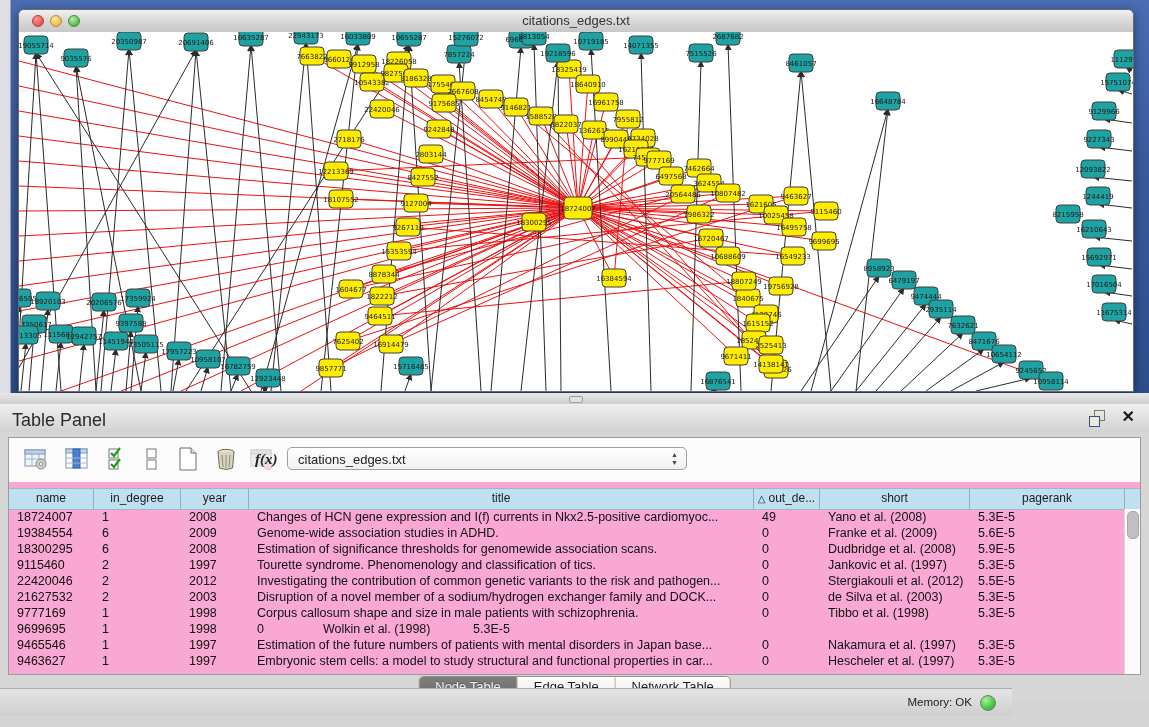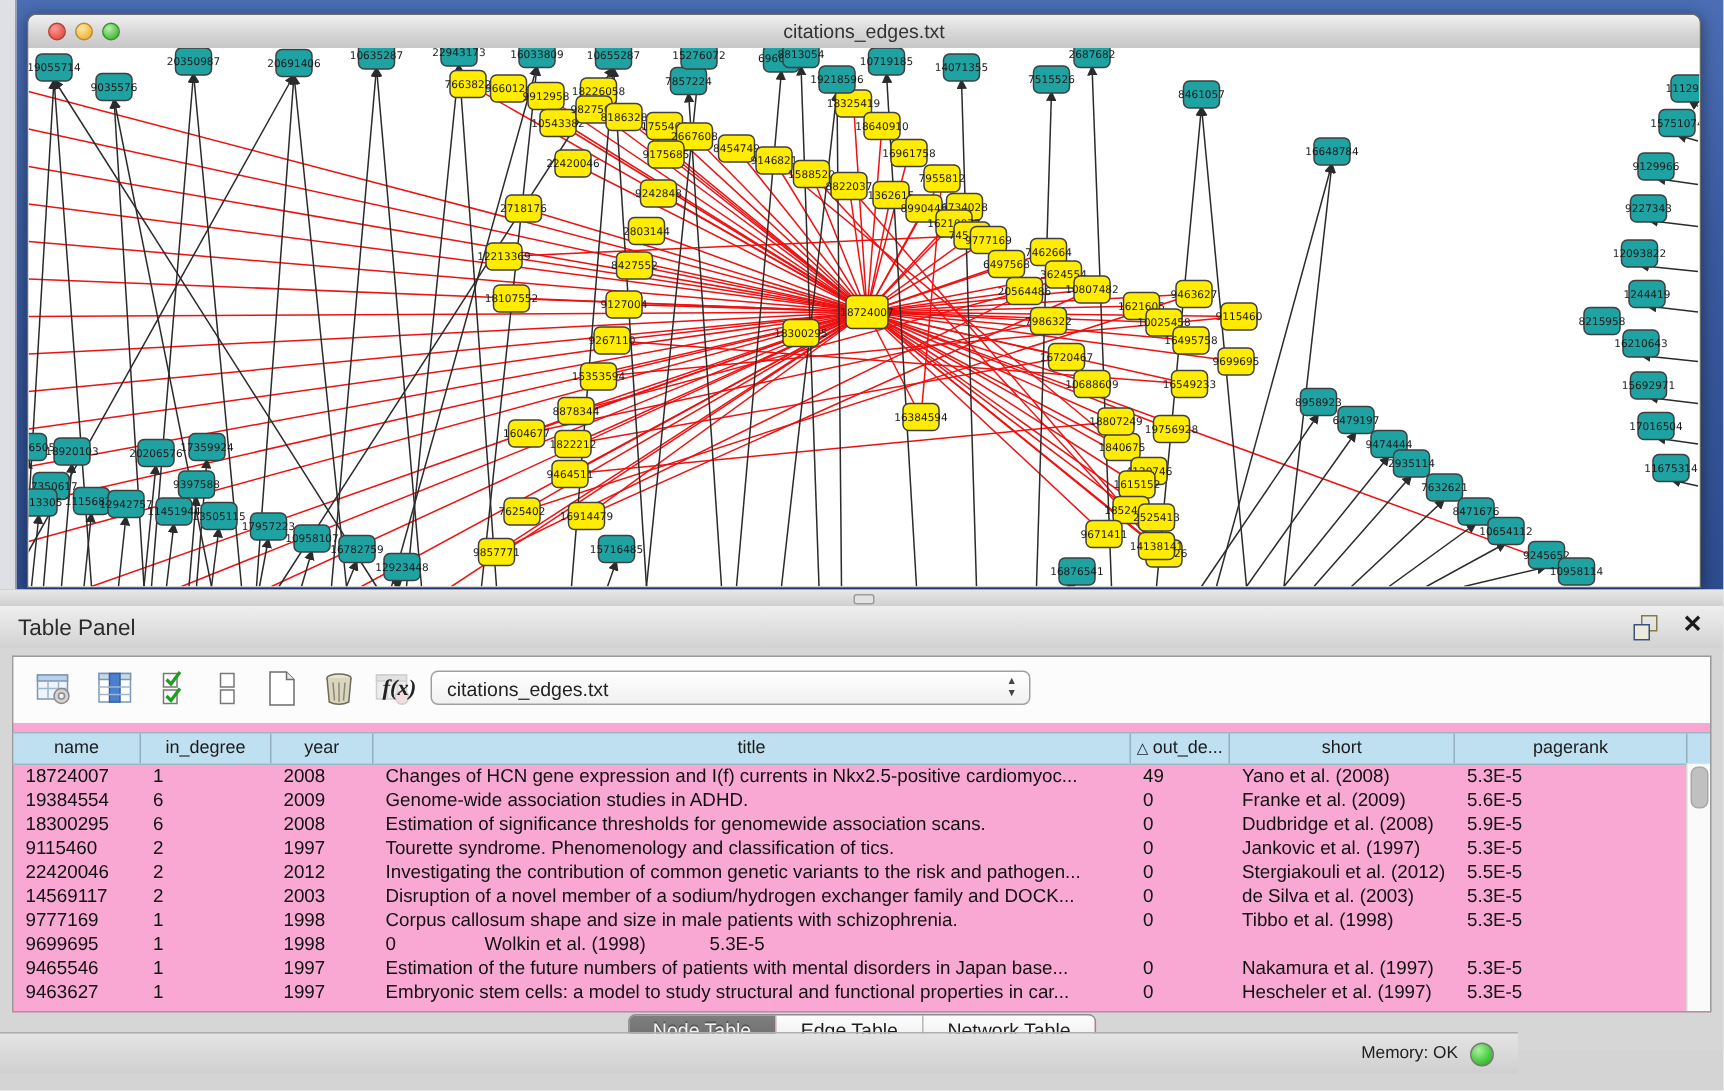--- a/index.html
+++ b/index.html
@@ -25,21 +25,21 @@
   .canvas svg{display:block;}
 
   
   .divider{position:absolute;left:0;top:393px;width:1149px;height:11px;
     background:linear-gradient(180deg,#e8e8e8,#cfcfcf);border-bottom:1px solid #b5b5b5;}
   .divider .handle{position:absolute;left:569px;top:3px;width:12px;height:5px;border:1px solid #9d9d9d;border-radius:2px;background:#e2e2e2;}
 
   
   .tp-header{position:absolute;left:0;top:404px;width:1149px;height:28px;
     background:linear-gradient(180deg,#efefef,#d2d2d2);border-bottom:1px solid #adadad;}
-  .tp-title{position:absolute;left:12px;top:6px;font-size:15px;color:#2b2b2b;}
+  .tp-title{position:absolute;left:12px;top:6px;font-size:18px;color:#2b2b2b;}
   .tp-float{position:absolute;right:44px;top:6px;width:16px;height:16px;cursor:pointer;}
   .tp-float .sq1{position:absolute;left:5px;top:0;width:9px;height:9px;border:1.5px solid #857b45;background:transparent;}
   .tp-float .sq2{position:absolute;left:0;top:6px;width:9px;height:9px;border:1.5px solid #3c507a;background:#ece9dd;}
   .tp-close{position:absolute;right:14px;top:4px;font-size:16px;font-weight:bold;color:#1a1a1a;cursor:pointer;line-height:18px;}
   .tp-body{position:absolute;left:0;top:432px;width:1149px;height:268px;background:#d6d6d6;}
 
   .tp-container{position:absolute;left:8px;top:5px;width:1131px;height:236px;
     background:#f9a8d4;border:1px solid #9b9b9b;}
   .toolbar{position:absolute;left:0;top:0;right:0;height:44px;background:#fcfcfc;}
   .tb-icon{position:absolute;top:8px;width:26px;height:26px;cursor:pointer;}
@@ -653,21 +653,21 @@
         <div class="tr">
           <div class="td" style="width: 85px;">22420046</div>
           <div class="td" style="width: 87px;">2</div>
           <div class="td" style="width: 68px;">2012</div>
           <div class="td" style="width: 505px;">Investigating the contribution of common genetic variants to the risk and pathogen...</div>
           <div class="td" style="width: 66px;">0</div>
           <div class="td" style="width: 150px;">Stergiakouli et al. (2012)</div>
           <div class="td" style="width: 155px;">5.5E-5</div>
         </div>
         <div class="tr">
-          <div class="td" style="width: 85px;">14569117</div>
+          <div class="td" style="width: 85px;">21627532</div>
           <div class="td" style="width: 87px;">2</div>
           <div class="td" style="width: 68px;">2003</div>
           <div class="td" style="width: 505px;">Disruption of a novel member of a sodium/hydrogen exchanger family and DOCK...</div>
           <div class="td" style="width: 66px;">0</div>
           <div class="td" style="width: 150px;">de Silva et al. (2003)</div>
           <div class="td" style="width: 155px;">5.3E-5</div>
         </div>
         <div class="tr">
           <div class="td" style="width: 85px;">9777169</div>
           <div class="td" style="width: 87px;">1</div>

